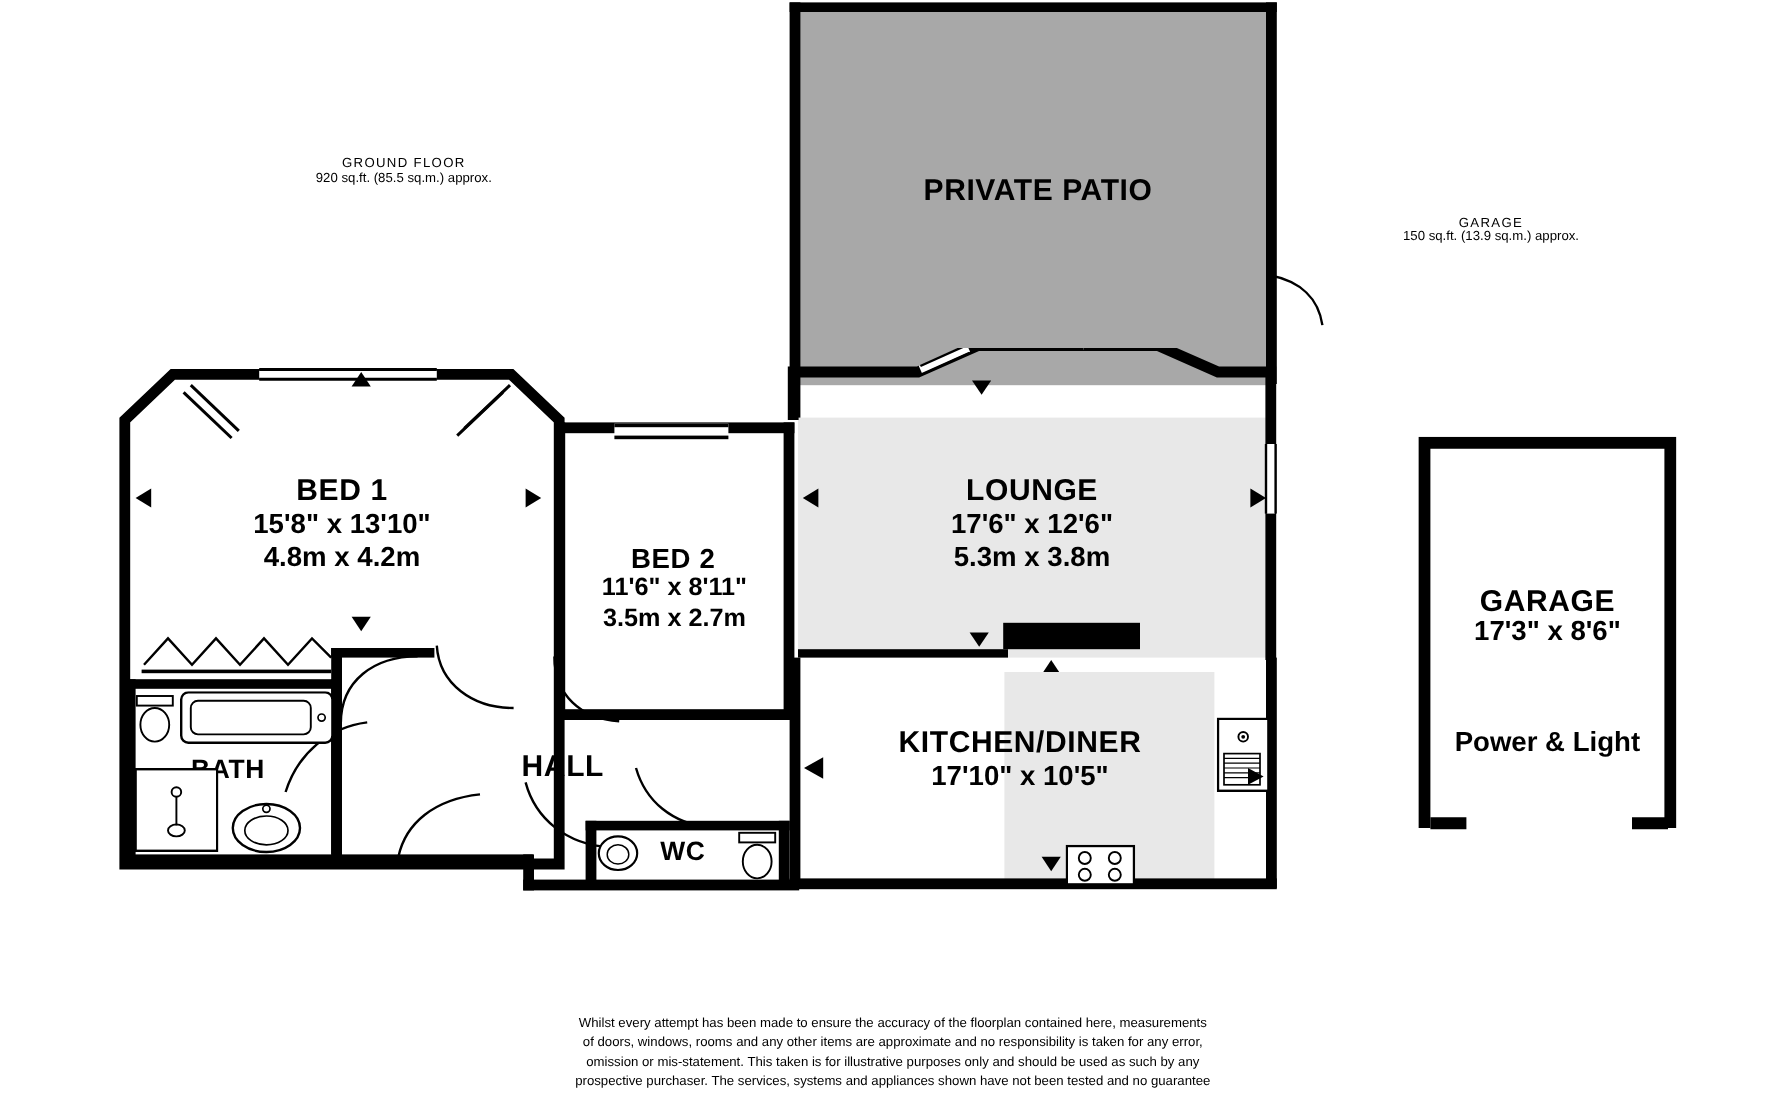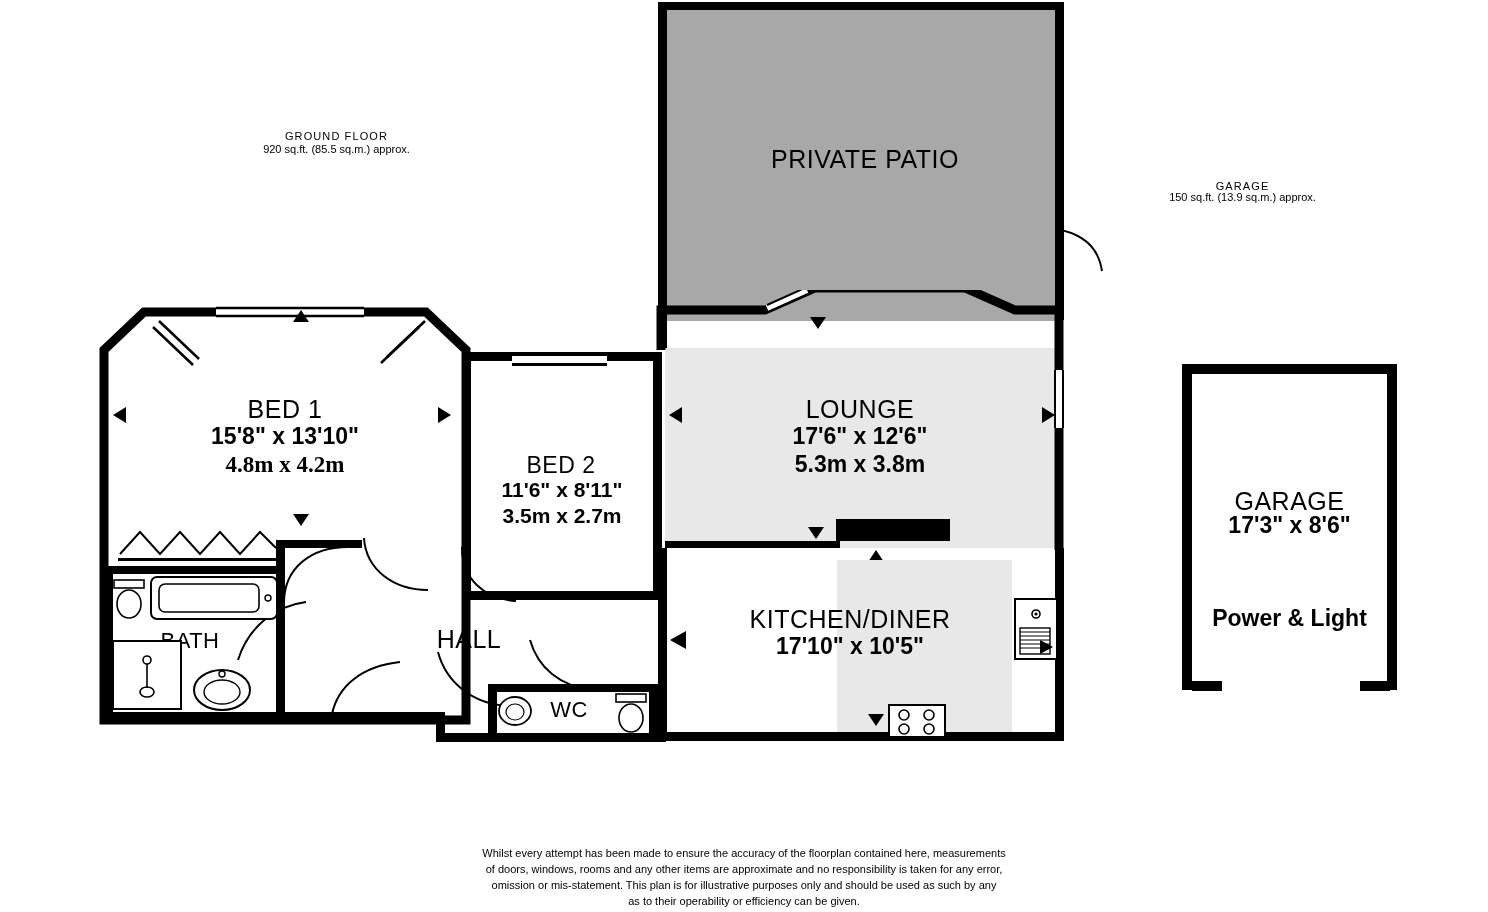--- a/index.html
+++ b/index.html
@@ -5,21 +5,21 @@
   html,body{margin:0;padding:0;background:#ffffff;}
   body{width:1488px;height:912px;position:relative;overflow:hidden;
        font-family:"Liberation Sans", sans-serif;color:#000;}
   .stage{position:absolute;left:0;top:0;width:1264px;height:912px;padding-left:11px;}
   .abs{position:absolute;}
   .wall{position:absolute;background:#000;}
   .fill-grey{position:absolute;background:#a8a8a8;}
   .fill-light{position:absolute;background:#e8e8e8;}
   .fill-white{position:absolute;background:#ffffff;}
   .lbl{position:absolute;text-align:center;line-height:1.18;white-space:nowrap;}
-  .room-name{font-size:25px;font-weight:normal;letter-spacing:.5px;}
+  .room-name{font-size:25px;font-weight:bold;letter-spacing:.5px;}
   .room-dim{font-size:23px;font-weight:bold;}
   .small-head{font-size:11px;letter-spacing:1.1px;text-align:center;}
   .small-sub{font-size:11px;text-align:center;}
   .footer{position:absolute;width:1488px;text-align:center;}
   .foot-total{font-size:15px;}
   .foot-disc{font-size:11px;line-height:1.45;}
   .win{position:absolute;background:#fff;border-top:3px solid #000;border-bottom:3px solid #000;}
   svg{display:block;}
 </style>
 </head>
@@ -57,21 +57,21 @@
     <line x1="60" y1="34" x2="100" y2="72" stroke="#fff" stroke-width="7"></line>
     <line x1="57" y1="37" x2="97" y2="75" stroke="#000" stroke-width="2.5"></line>
     <line x1="63" y1="31" x2="103" y2="69" stroke="#000" stroke-width="2.5"></line>
     <line x1="288" y1="70" x2="326" y2="34" stroke="#fff" stroke-width="7"></line>
     <line x1="285" y1="73" x2="323" y2="37" stroke="#000" stroke-width="2.5"></line>
     <line x1="291" y1="67" x2="329" y2="31" stroke="#000" stroke-width="2.5"></line>
   </svg>
 
   <div class="lbl room-name" style="left:140px;top:395px;width:290px;">BED 1</div>
   <div class="lbl room-dim" style="left:130px;top:423px;width:310px;">15'8"  x 13'10"</div>
-  <div class="lbl room-dim" style="left:130px;top:451px;width:310px;font-family:Liberation Serif, serif;">4.8m  x 4.2m</div>
+  <div class="lbl room-dim" style="left:130px;top:451px;width:310px;">4.8m  x 4.2m</div>
 
   <svg class="abs" style="left:112px;top:405px;" width="20" height="20">
       <polygon points="14,2 14,18 1,10" fill="#000"></polygon>
     </svg>
   <svg class="abs" style="left:432px;top:405px;" width="20" height="20">
       <polygon points="6,2 6,18 19,10" fill="#000"></polygon>
     </svg>
   <svg class="abs" style="left:291px;top:308px;" width="20" height="16">
       <polygon points="2,14 18,14 10,2" fill="#000"></polygon>
     </svg>
@@ -263,18 +263,19 @@
   </svg>
 
   <div class="lbl room-name" style="left:1182px;top:487px;width:215px;">GARAGE</div>
   <div class="lbl room-dim" style="left:1172px;top:512px;width:235px;">17'3"  x 8'6"</div>
   <div class="lbl room-dim" style="left:1172px;top:564px;width:235px;margin-top:41px;">Power &amp; Light</div>
 
 
   <div class="abs" style="left:0;top:846px;width:1488px;text-align:center;">
     <div class="foot-disc">Whilst every attempt has been made to ensure the accuracy of the floorplan contained here, measurements</div>
     <div class="foot-disc">of doors, windows, rooms and any other items are approximate and no responsibility is taken for any error,</div>
-    <div class="foot-disc">omission or mis-statement. This plan is for illustrative purposes only and should be used as such by any</div>
+    <div class="foot-disc">omission or mis-statement. This taken is for illustrative purposes only and should be used as such by any</div>
+    <div class="foot-disc">prospective purchaser. The services, systems and appliances shown have not been tested and no guarantee</div>
     <div class="foot-disc">as to their operability or efficiency can be given.</div>
 
   </div>
 
 </div>
 
 </body></html>

